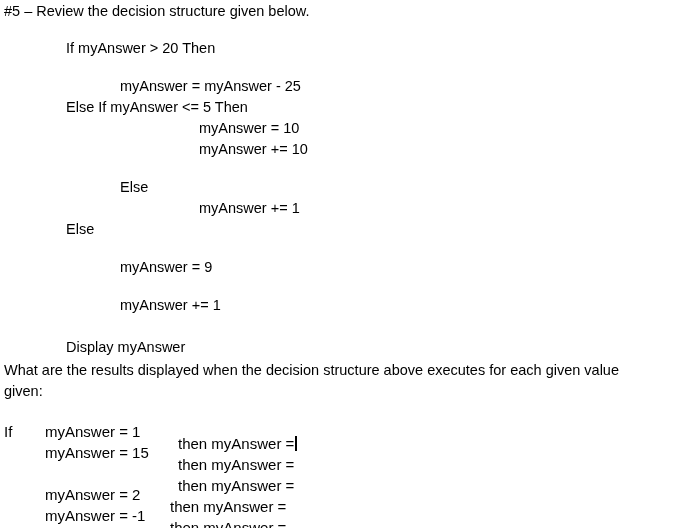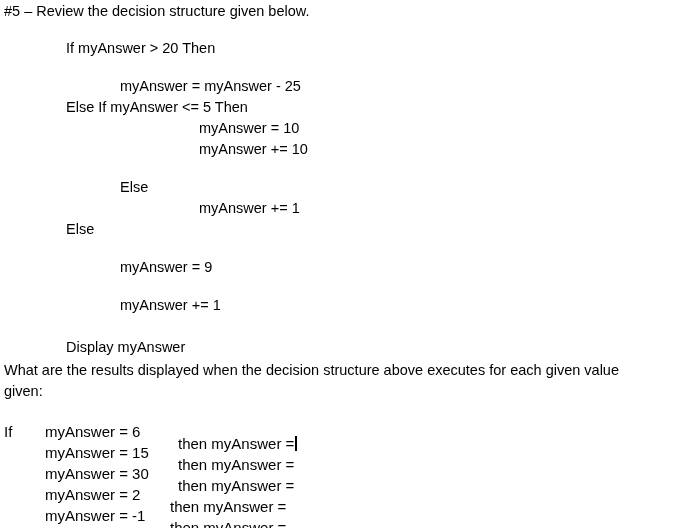--- a/index.html
+++ b/index.html
@@ -130,20 +130,20 @@
       <div class="code-line ind-1 blank"></div>
       <div class="code-line ind-1">Display myAnswer</div>
     </div>
 
   <div class="question">
     <div class="q-line">What are the results displayed when the decision structure above executes for each given value</div>
     <div class="q-line">given:</div>
   </div>
 
   <div class="answers">
-      <div class="ans-row wide"><span class="ans-if">If</span><span class="ans-cond">myAnswer = 6</span><span class="ans-then"><span>then myAnswer =</span><span></span><span class="caret"></span></span></div>
+      <div class="ans-row wide"><span class="ans-if">If</span><span class="ans-cond">myAnswer = 1</span><span class="ans-then"><span>then myAnswer =</span><span></span><span class="caret"></span></span></div>
       <div class="ans-row wide"><span class="ans-cond">myAnswer = 15</span><span class="ans-then"><span>then myAnswer =</span><span></span></span></div>
-      <div class="ans-row wide"><span class="ans-cond">myAnswer = 30</span><span class="ans-then"><span>then myAnswer =</span><span></span></span></div>
+      <div class="ans-row wide"><span class="ans-then"><span>then myAnswer =</span><span></span></span></div>
       <div class="ans-row narrow"><span class="ans-cond">myAnswer = 2</span><span class="ans-then"><span>then myAnswer =</span><span></span></span></div>
       <div class="ans-row narrow"><span class="ans-cond">myAnswer = -1</span><span class="ans-then"><span>then myAnswer =</span><span></span></span></div>
     </div>
 
 </div>
 
 </body></html>

